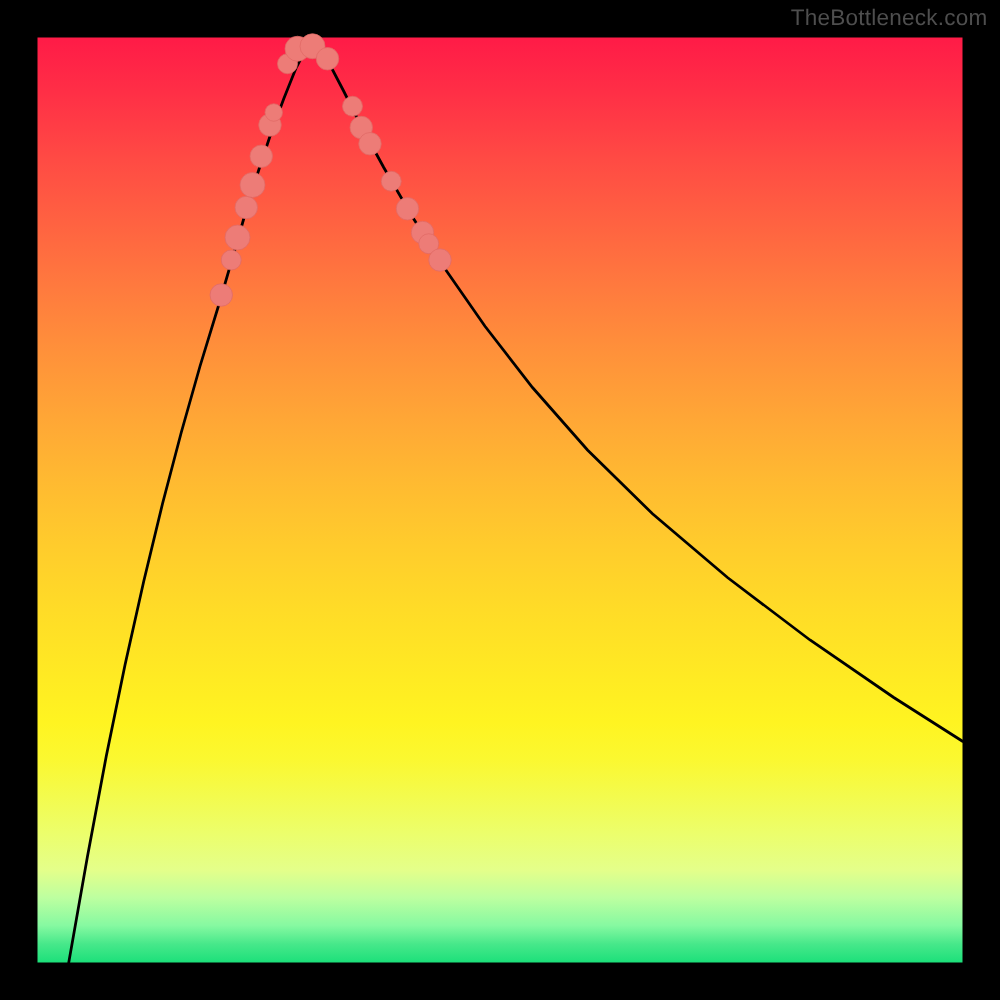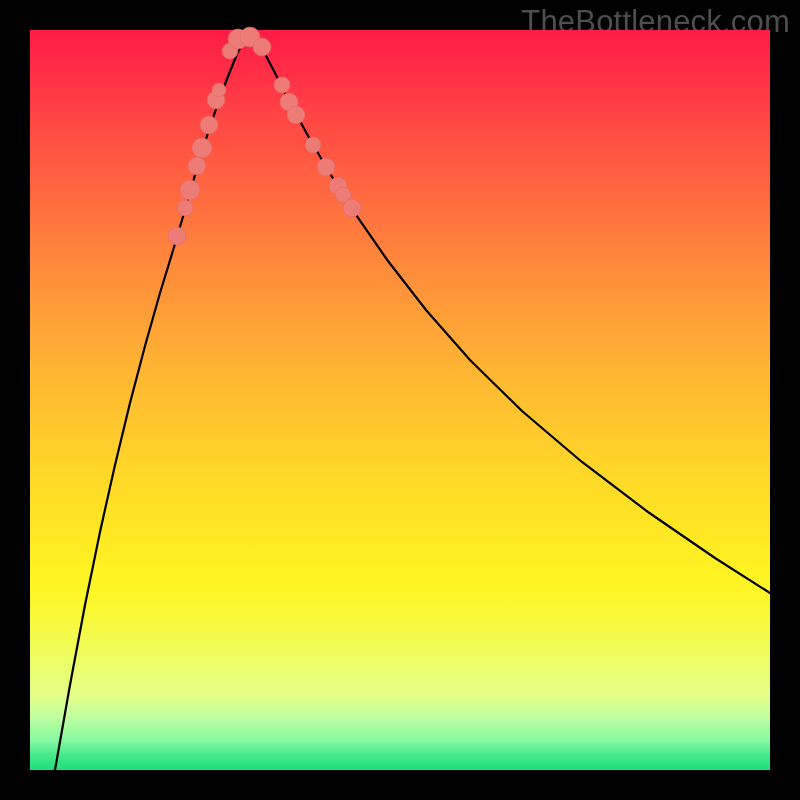--- a/index.html
+++ b/index.html
@@ -46,21 +46,21 @@
       #86f9a1 96%,
       #47e88a 98%,
       #1ce07a 100%
     );
   }
   .watermark {
     position: absolute;
     top: 4px;
     right: 10px;
     color: #4e4e4e;
-    font-size: 31px;
+    font-size: 18px;
     font-weight: 500;
     letter-spacing: 0.2px;
     user-select: none;
   }
   svg.overlay {
     position: absolute;
     left: 0;
     top: 0;
     width: 740px;
     height: 740px;

